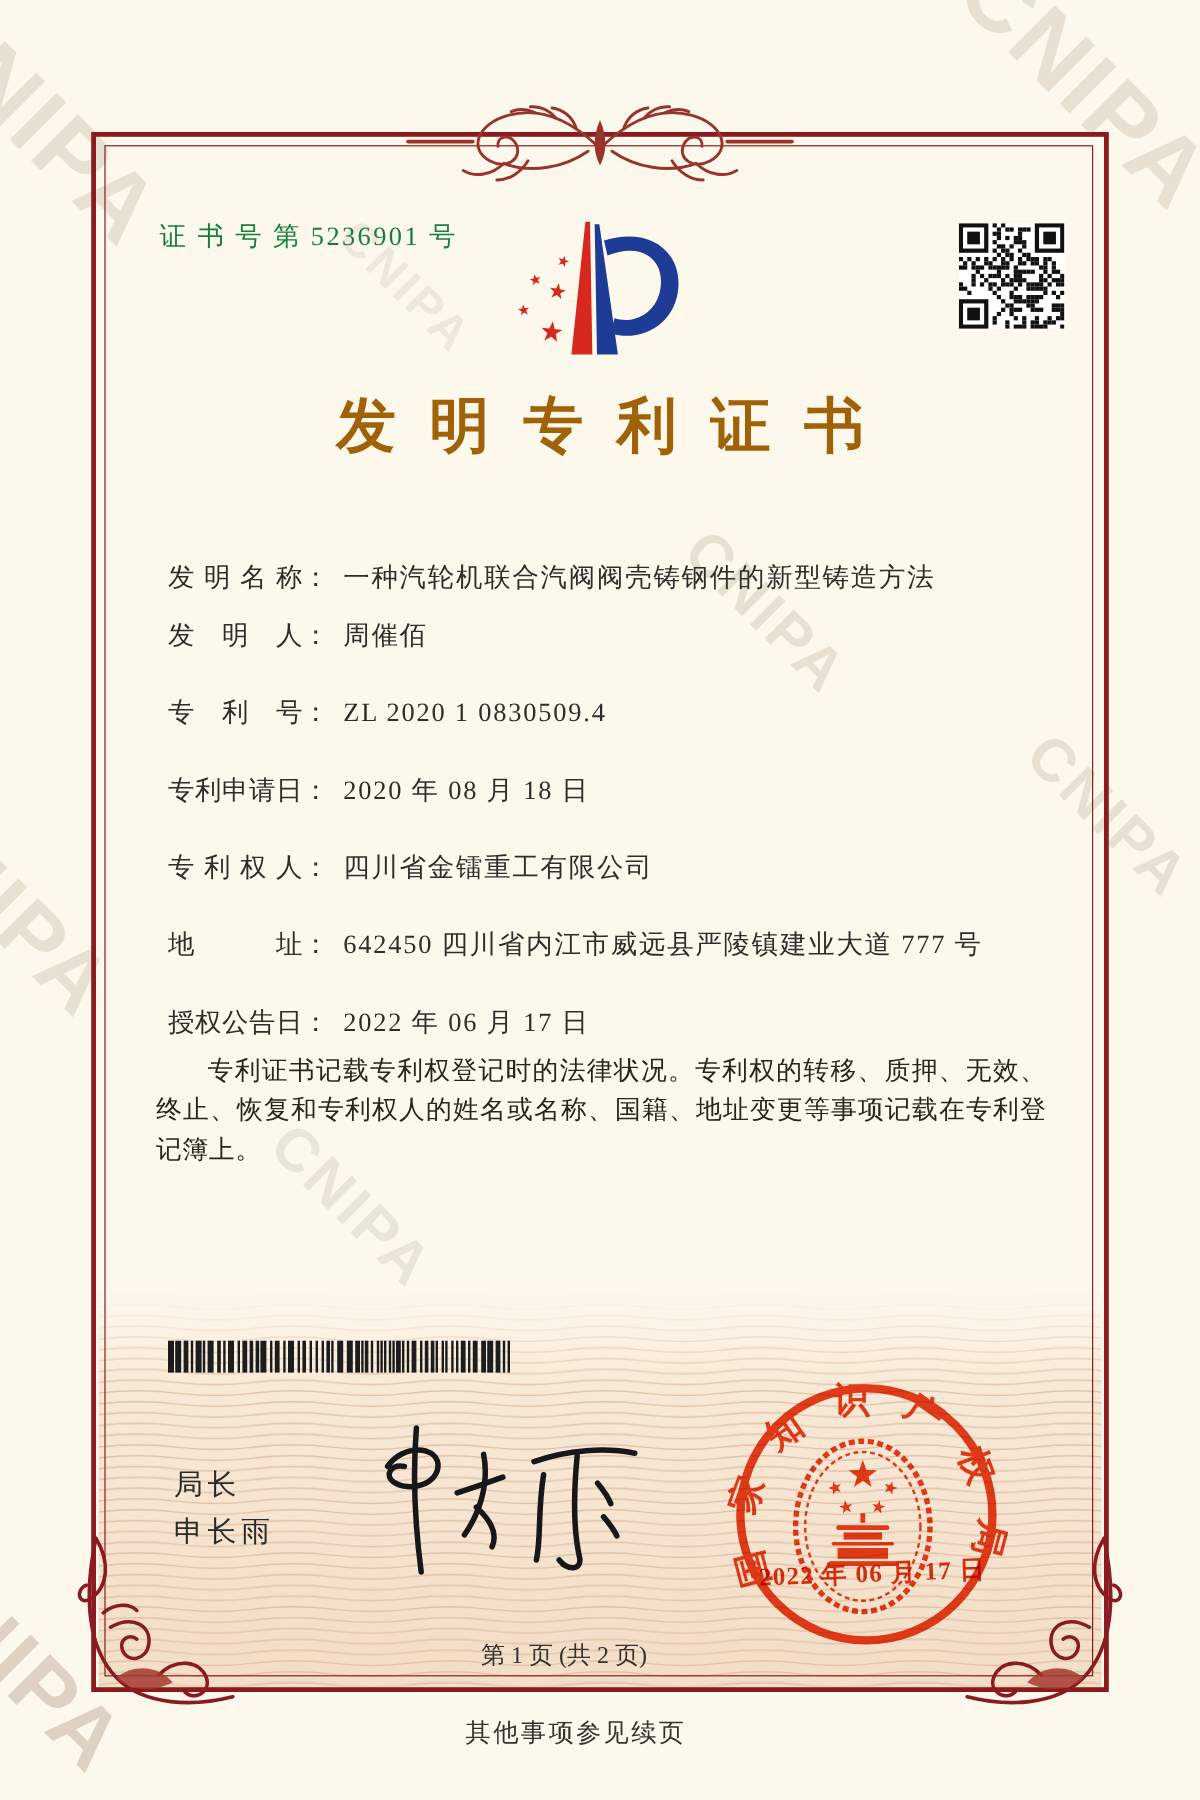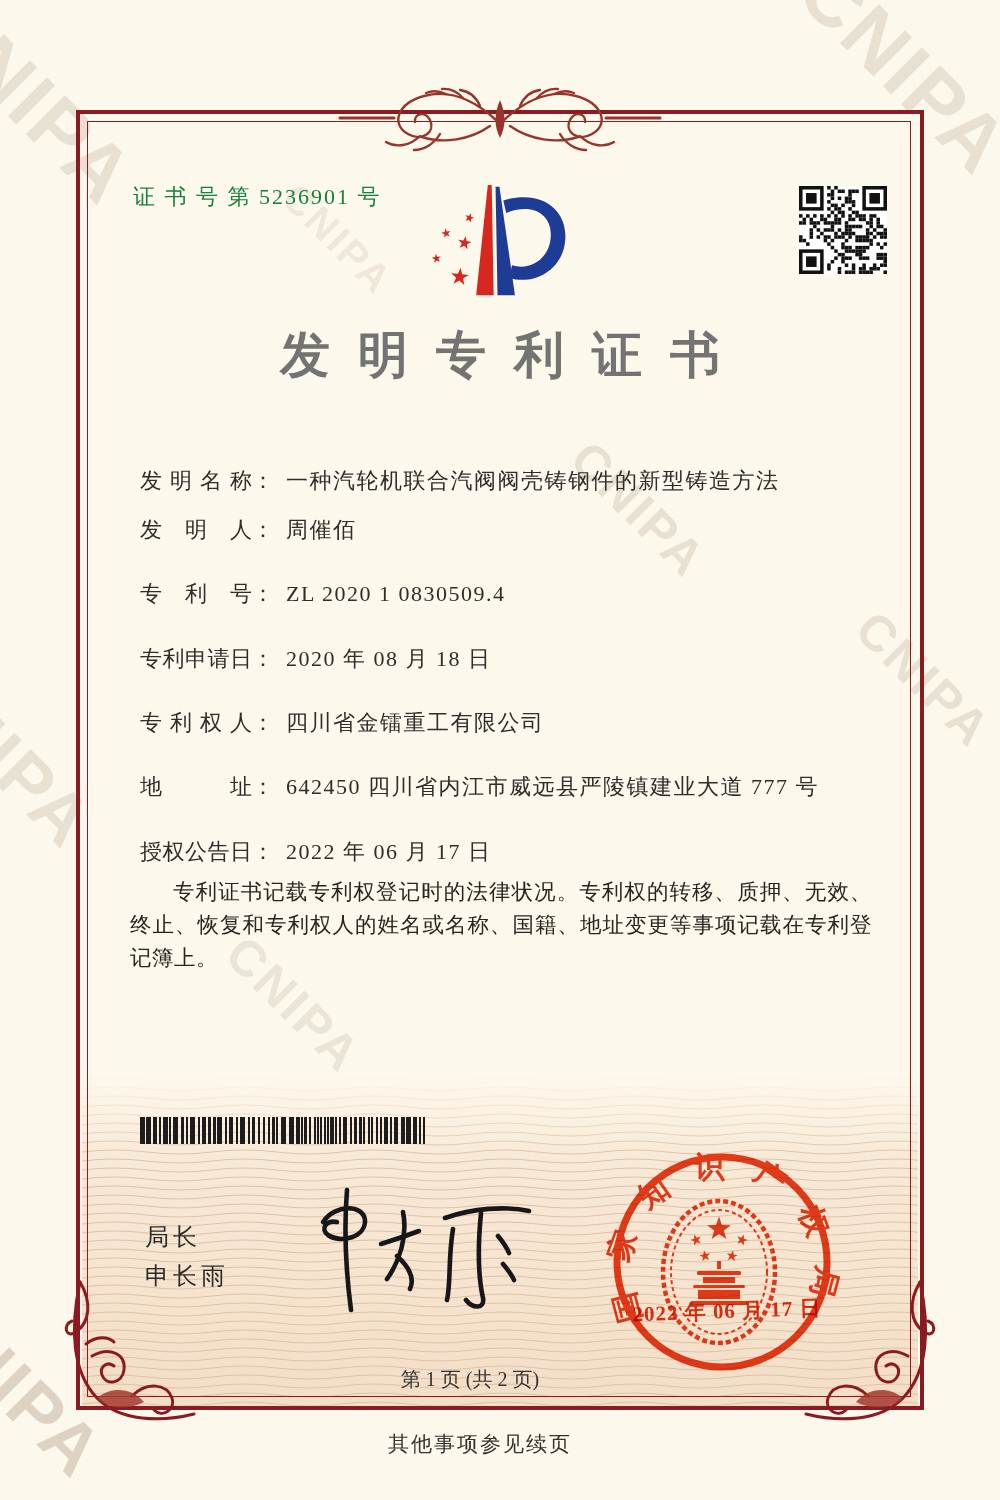--- a/index.html
+++ b/index.html
@@ -16,21 +16,21 @@
   
   .waves{left:82px;top:1075px;width:836px;height:331px;z-index:0;
          background:linear-gradient(#f9eddd, #f3dec7);}
   .waves .fade{position:absolute;left:0;top:0;width:100%;height:80px;
          background:linear-gradient(#fdf8ec, rgba(253,248,236,0));}
   
   .cert-no{left:133px;top:182px;font-size:22px;color:#15803d;letter-spacing:2px;z-index:3;}
   .logo{left:420px;top:175px;z-index:3;}
   .qr{left:799px;top:186px;width:88px;height:88px;z-index:3;background:#fff;}
   .title{left:0;top:322px;width:1000px;text-align:center;font-size:50px;font-weight:600;
-         color:#737373;letter-spacing:28px;text-indent:28px;z-index:3;}
+         color:#a16207;letter-spacing:28px;text-indent:28px;z-index:3;}
   
   .row{position:absolute;left:140px;width:740px;font-size:22px;color:#2e2d2b;z-index:3;white-space:nowrap;}
   .flabel{display:inline-block;width:112px;text-align:justify;text-align-last:justify;}
   .fval{margin-left:12px;letter-spacing:1.5px;}
   .row2col{position:absolute;left:522px;top:0;}
   
   .paras{left:130px;top:876px;width:742px;z-index:3;}
   .paras p{margin:0;font-size:21.5px;line-height:33px;color:#26251f;text-align:justify;
            text-indent:2em;letter-spacing:0.5px;}
   

